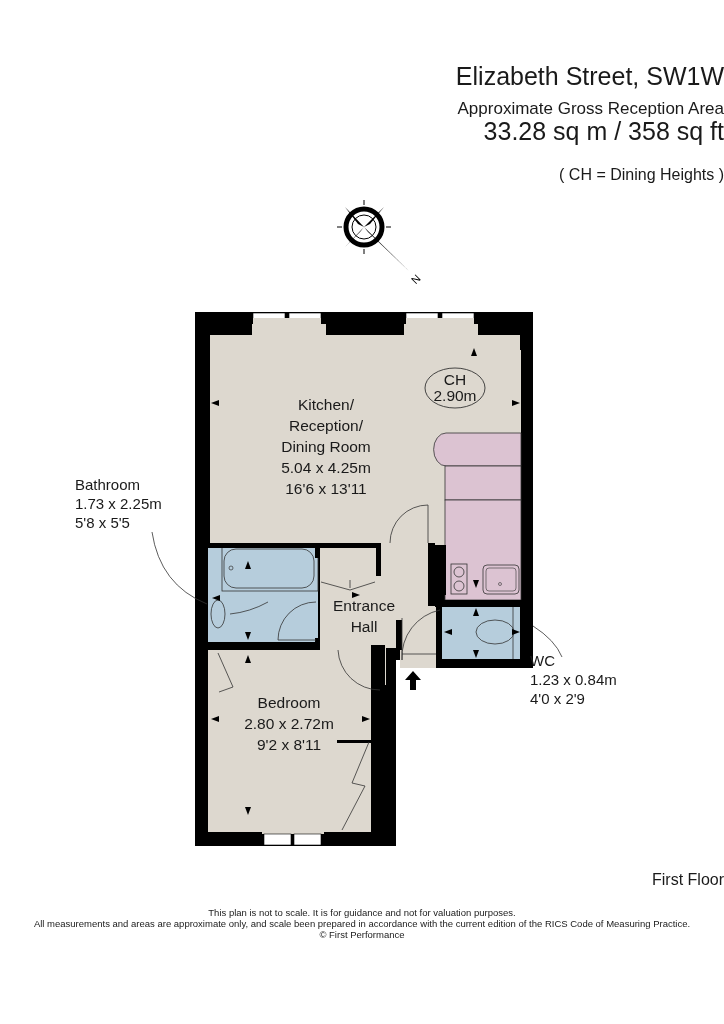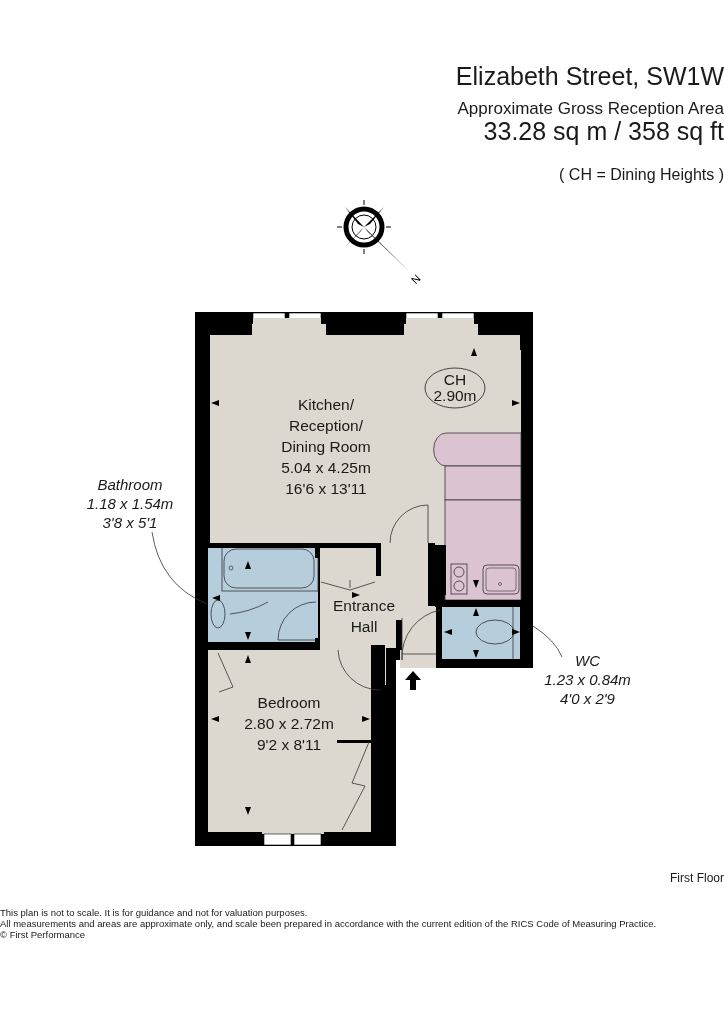--- a/index.html
+++ b/index.html
@@ -2,28 +2,28 @@
 <html><head>
 <meta charset="utf-8">
 <style>
   html, body { margin:0; padding:0; background:#ffffff; }
   body { width:724px; height:1024px; position:relative; overflow:hidden; font-family:"Liberation Sans", sans-serif; color:#1a1a1a; }
   .hdr { position:absolute; left:0; width:724px; text-align:right; }
   #title { top:62px; font-size:25px; }
   #subtitle { top:99px; font-size:17px; }
   #area { top:117px; font-size:25px; }
   #legend { top:166px; font-size:16px; }
-  #floor-label { top:871px; font-size:12px; }
-  .disc { position:absolute; left:0; width:724px; font-size:9.5px; line-height:11px; }
+  #floor-label { top:871px; font-size:16px; }
+  .disc { position:absolute; left:0; width:724px; text-align:center; font-size:9.5px; line-height:11px; }
   #disc1 { top:907px; }
   #disc2 { top:918px; }
   #disc3 { top:929px; }
   svg { position:absolute; left:0; top:0; }
   .room-text { font-family:"Liberation Sans", sans-serif; font-size:15.5px; fill:#1a1a1a; text-anchor:middle; }
-  .ext-text { position:absolute; text-align:center; font-size:15px; line-height:19px;font-style:italic; }
+  .ext-text { position:absolute; text-align:left; font-size:15px; line-height:19px; }
 </style>
 </head>
 <body>
 
 <div class="hdr" id="title">Elizabeth Street, SW1W</div>
 <div class="hdr" id="subtitle">Approximate Gross Reception Area</div>
 <div class="hdr" id="area">33.28 sq m  /  358 sq ft</div>
 <div class="hdr" id="legend">( CH = Dining Heights )</div>
 
 <svg width="724" height="1024" viewBox="0 0 724 1024">
@@ -153,22 +153,22 @@
   <text class="room-text" x="289" y="708">Bedroom</text>
   <text class="room-text" x="289" y="729">2.80 x 2.72m</text>
   <text class="room-text" x="289" y="750">9'2 x 8'11</text>
 
   <path d="M152,532 Q160,585 207,604" fill="none" stroke="#333" stroke-width="0.8"></path>
   <path d="M533,626 Q555,640 562,657" fill="none" stroke="#333" stroke-width="0.8"></path>
 </svg>
 
 <div class="ext-text" style="left:75px; top:475px; width:110px;">
   <div>Bathroom</div>
-  <div>1.18 x 1.54m</div>
-  <div>3'8 x 5'1</div>
+  <div>1.73 x 2.25m</div>
+  <div>5'8 x 5'5</div>
 </div>
 
 <div class="ext-text" style="left:530px; top:651px; width:115px;">
   <div>WC</div>
   <div>1.23 x 0.84m</div>
   <div>4'0 x 2'9</div>
 </div>
 
 <div class="hdr" id="floor-label">First Floor</div>
 <div class="disc" id="disc1">This plan is not to scale. It is for guidance and not for valuation purposes.</div>

